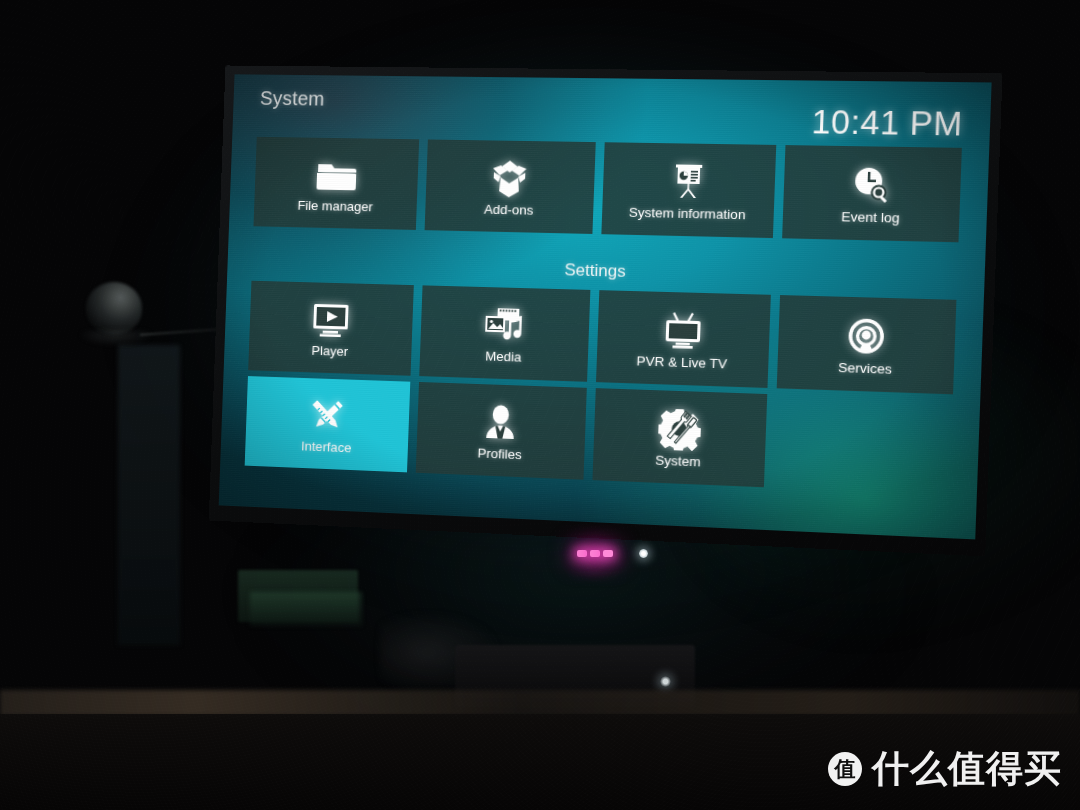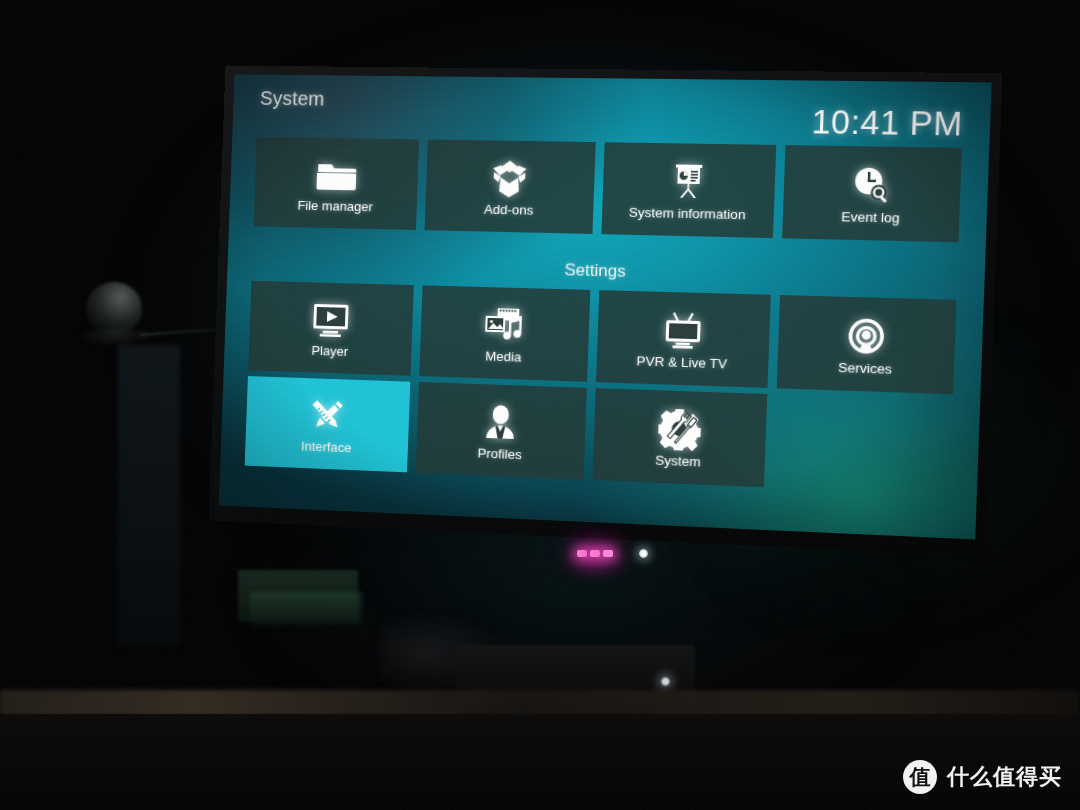--- a/index.html
+++ b/index.html
@@ -320,21 +320,21 @@
     border-radius: 50%;
     background: #f2f2f2;
     color: #111;
     display: flex; align-items: center; justify-content: center;
     font-size: 21px;
     font-weight: bold;
     font-family: "DejaVu Sans", sans-serif;
     line-height: 1;
   }
   #wm-text {
-    font-size: 22px;
+    font-size: 37px;
     color: #f0f0f0;
     font-family: "DejaVu Sans", sans-serif;
     font-weight: bold;
     letter-spacing: 1px;
   }
 </style>
 </head>
 <body>
 
 <div id="scene">

